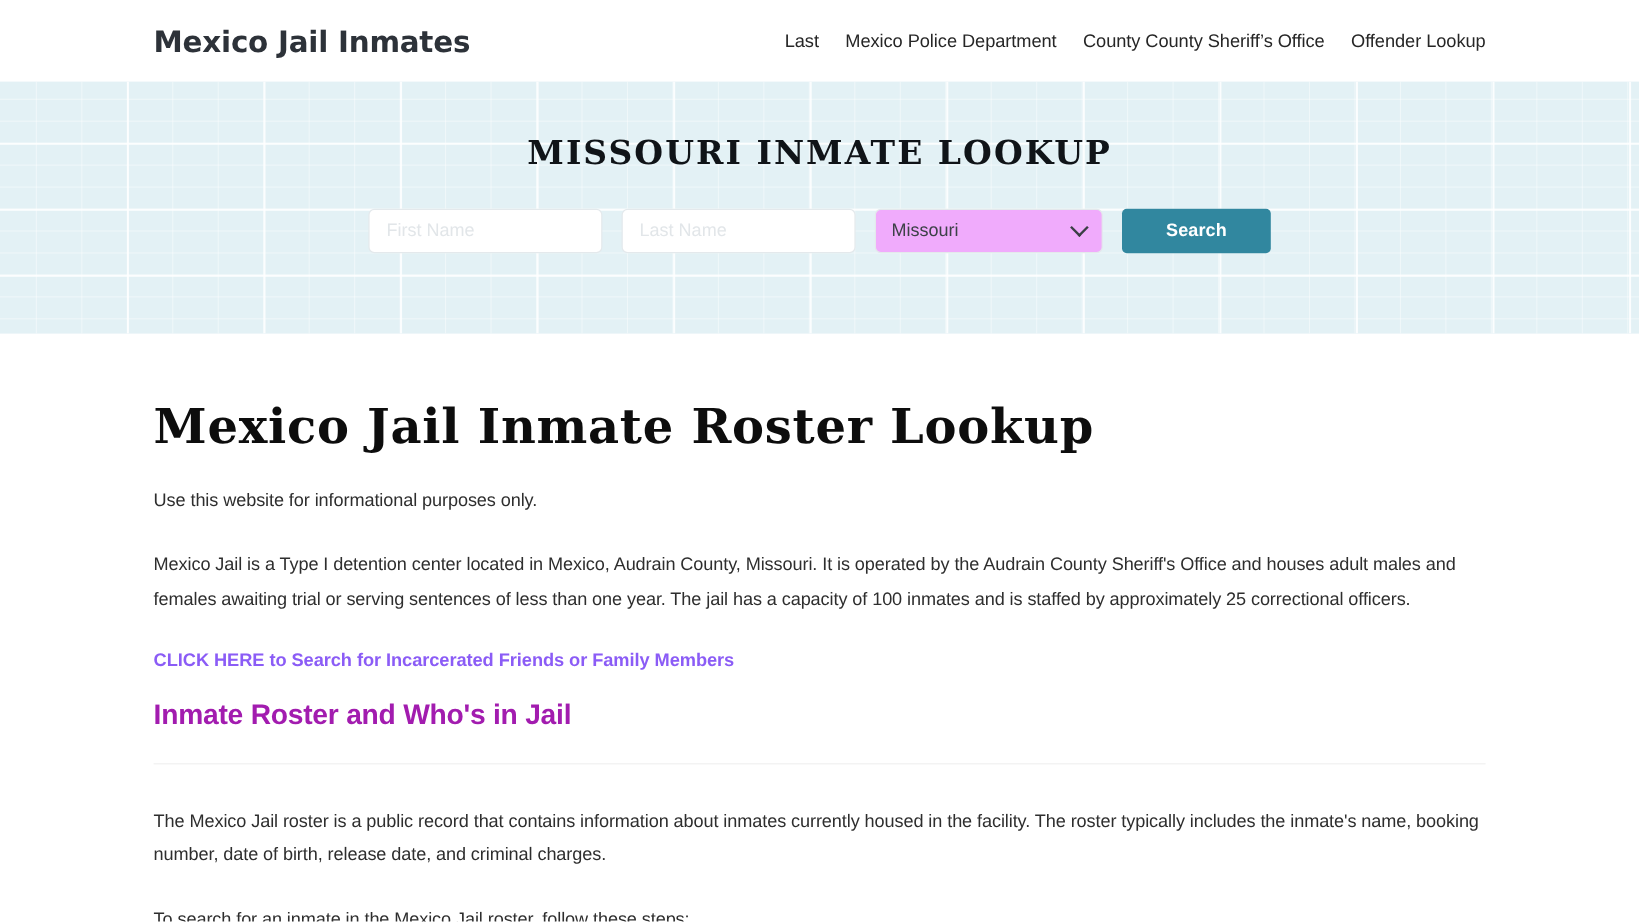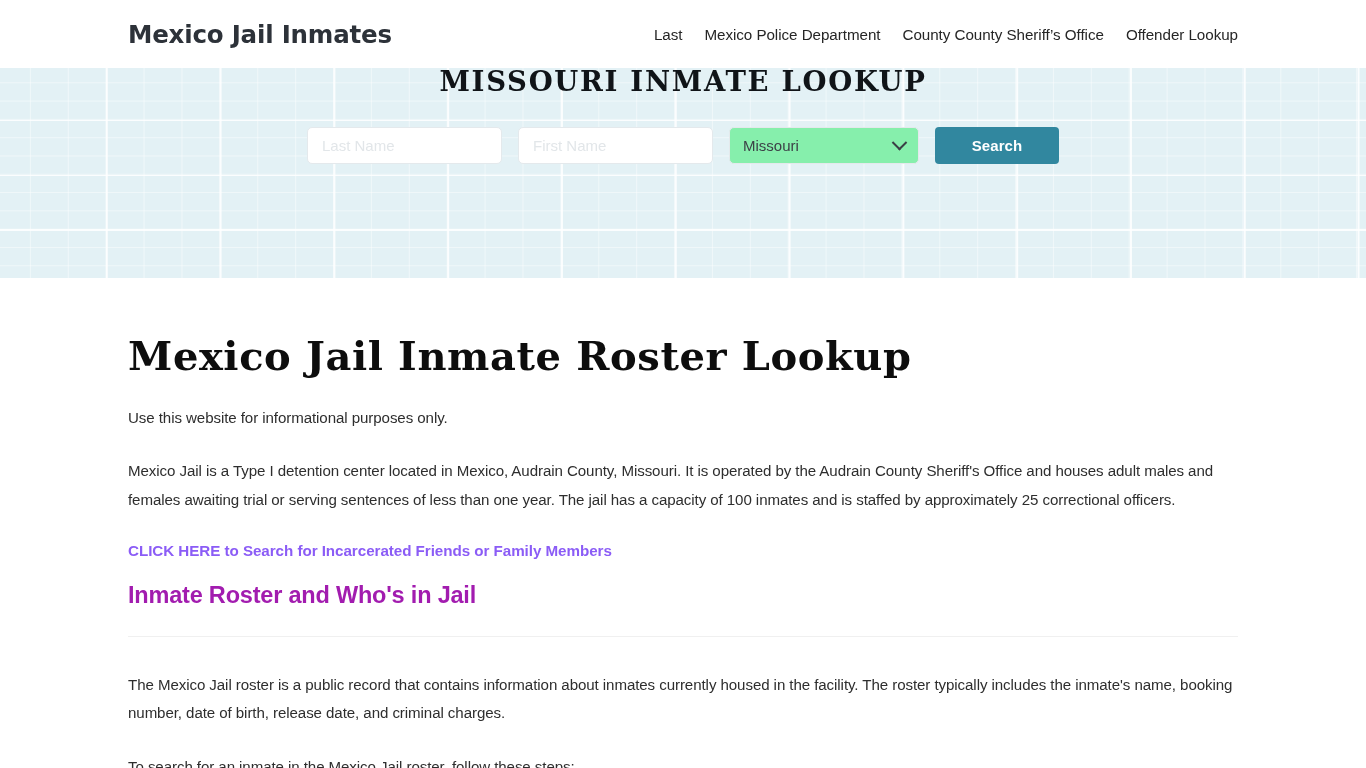--- a/index.html
+++ b/index.html
@@ -65,20 +65,21 @@
       113.8px 55px,
       113.8px 55px,
       37.9px 18.3px,
       37.9px 18.3px;
     background-position: -8px -4px, -8px -4px, -8px -4px, -8px -4px;
   }
   .hero-inner {
     position: relative;
     z-index: 2;
     text-align: center;
+    padding-top: 47px;
   }
   .hero-title {
     margin: 0;
     font-family: "DejaVu Serif", "Liberation Serif", serif;
     font-size: 27.5px;
     font-weight: 700;
     letter-spacing: 1.7px;
     color: #101418;
     line-height: 1;
   }
@@ -100,21 +101,21 @@
     font-size: 15px;
     color: #333;
     outline: none;
   }
   .search-input::placeholder { color: #e2e6e9; }
   .search-select {
     width: 190px;
     height: 37px;
     border: 1px solid #e4e9ec;
     border-radius: 5px;
-    background: #86efac;
+    background: #f0abfc;
     padding: 0 13px;
     font-family: "Liberation Sans", sans-serif;
     font-size: 15px;
     color: #3c4147;
     position: relative;
     display: flex;
     align-items: center;
     cursor: pointer;
   }
   .search-select .sel-value { flex: 1; text-align: left; }
@@ -199,22 +200,22 @@
     <a class="nav-link" href="#">County County Sheriff’s Office</a>
     <a class="nav-link" href="#">Offender Lookup</a>
   </nav>
 </header>
 
 <section class="hero">
   <div class="hero-grid"></div>
   <div class="hero-inner">
     <h2 class="hero-title">MISSOURI INMATE LOOKUP</h2>
     <form class="search-form">
+      <input class="search-input" type="text" placeholder="First Name" style="">
       <input class="search-input" type="text" placeholder="Last Name" style="">
-      <input class="search-input" type="text" placeholder="First Name" style="">
       <div class="search-select">
         <span class="sel-value">Missouri</span>
         <span class="chev"></span>
       </div>
       <button class="search-button" type="submit">Search</button>
     </form>
   </div>
 </section>
 
 <main class="content">

